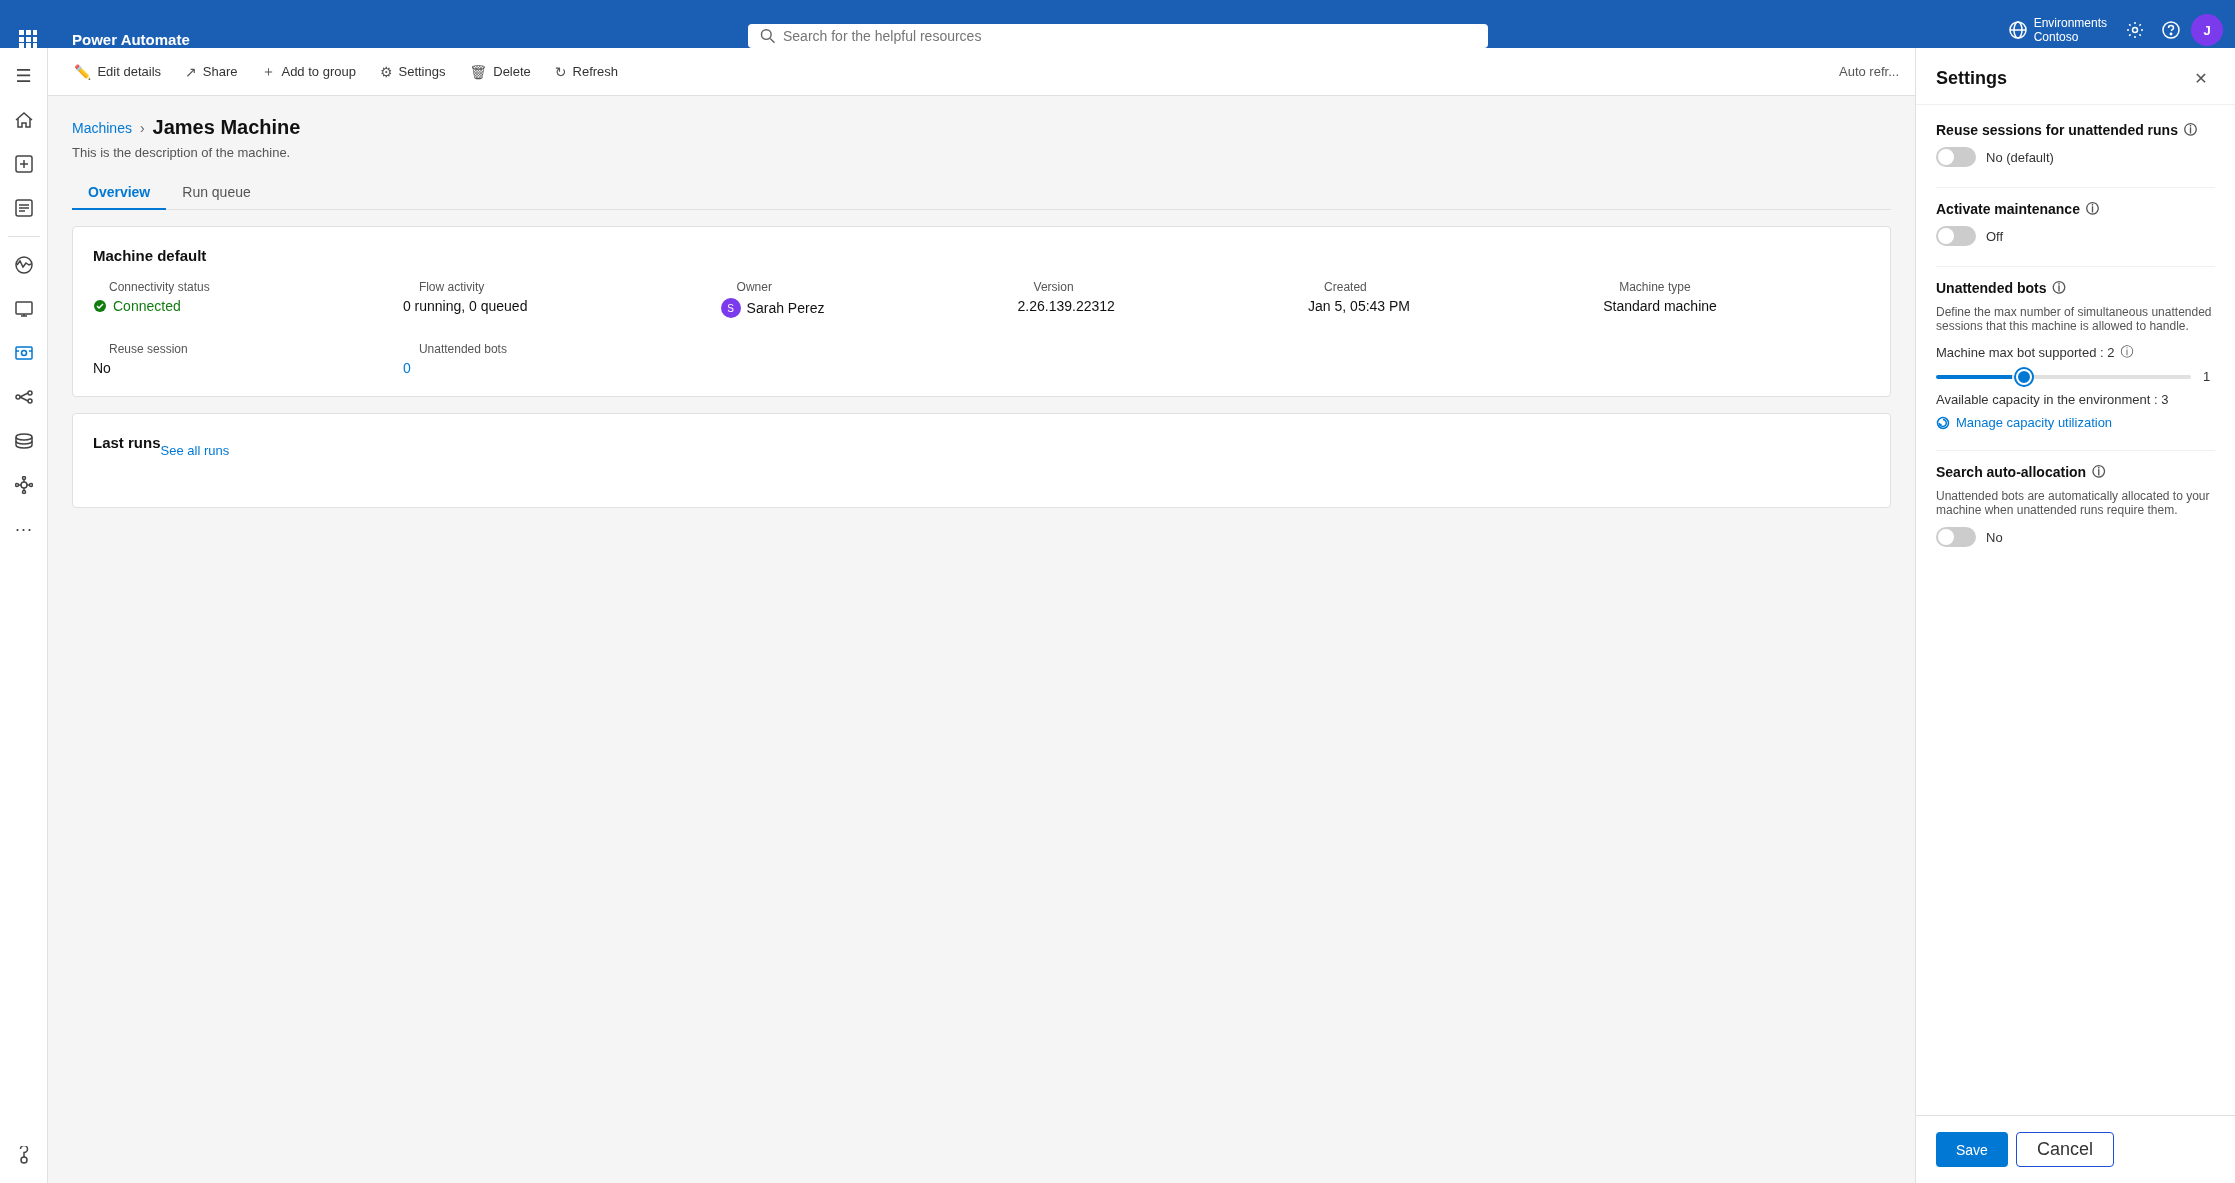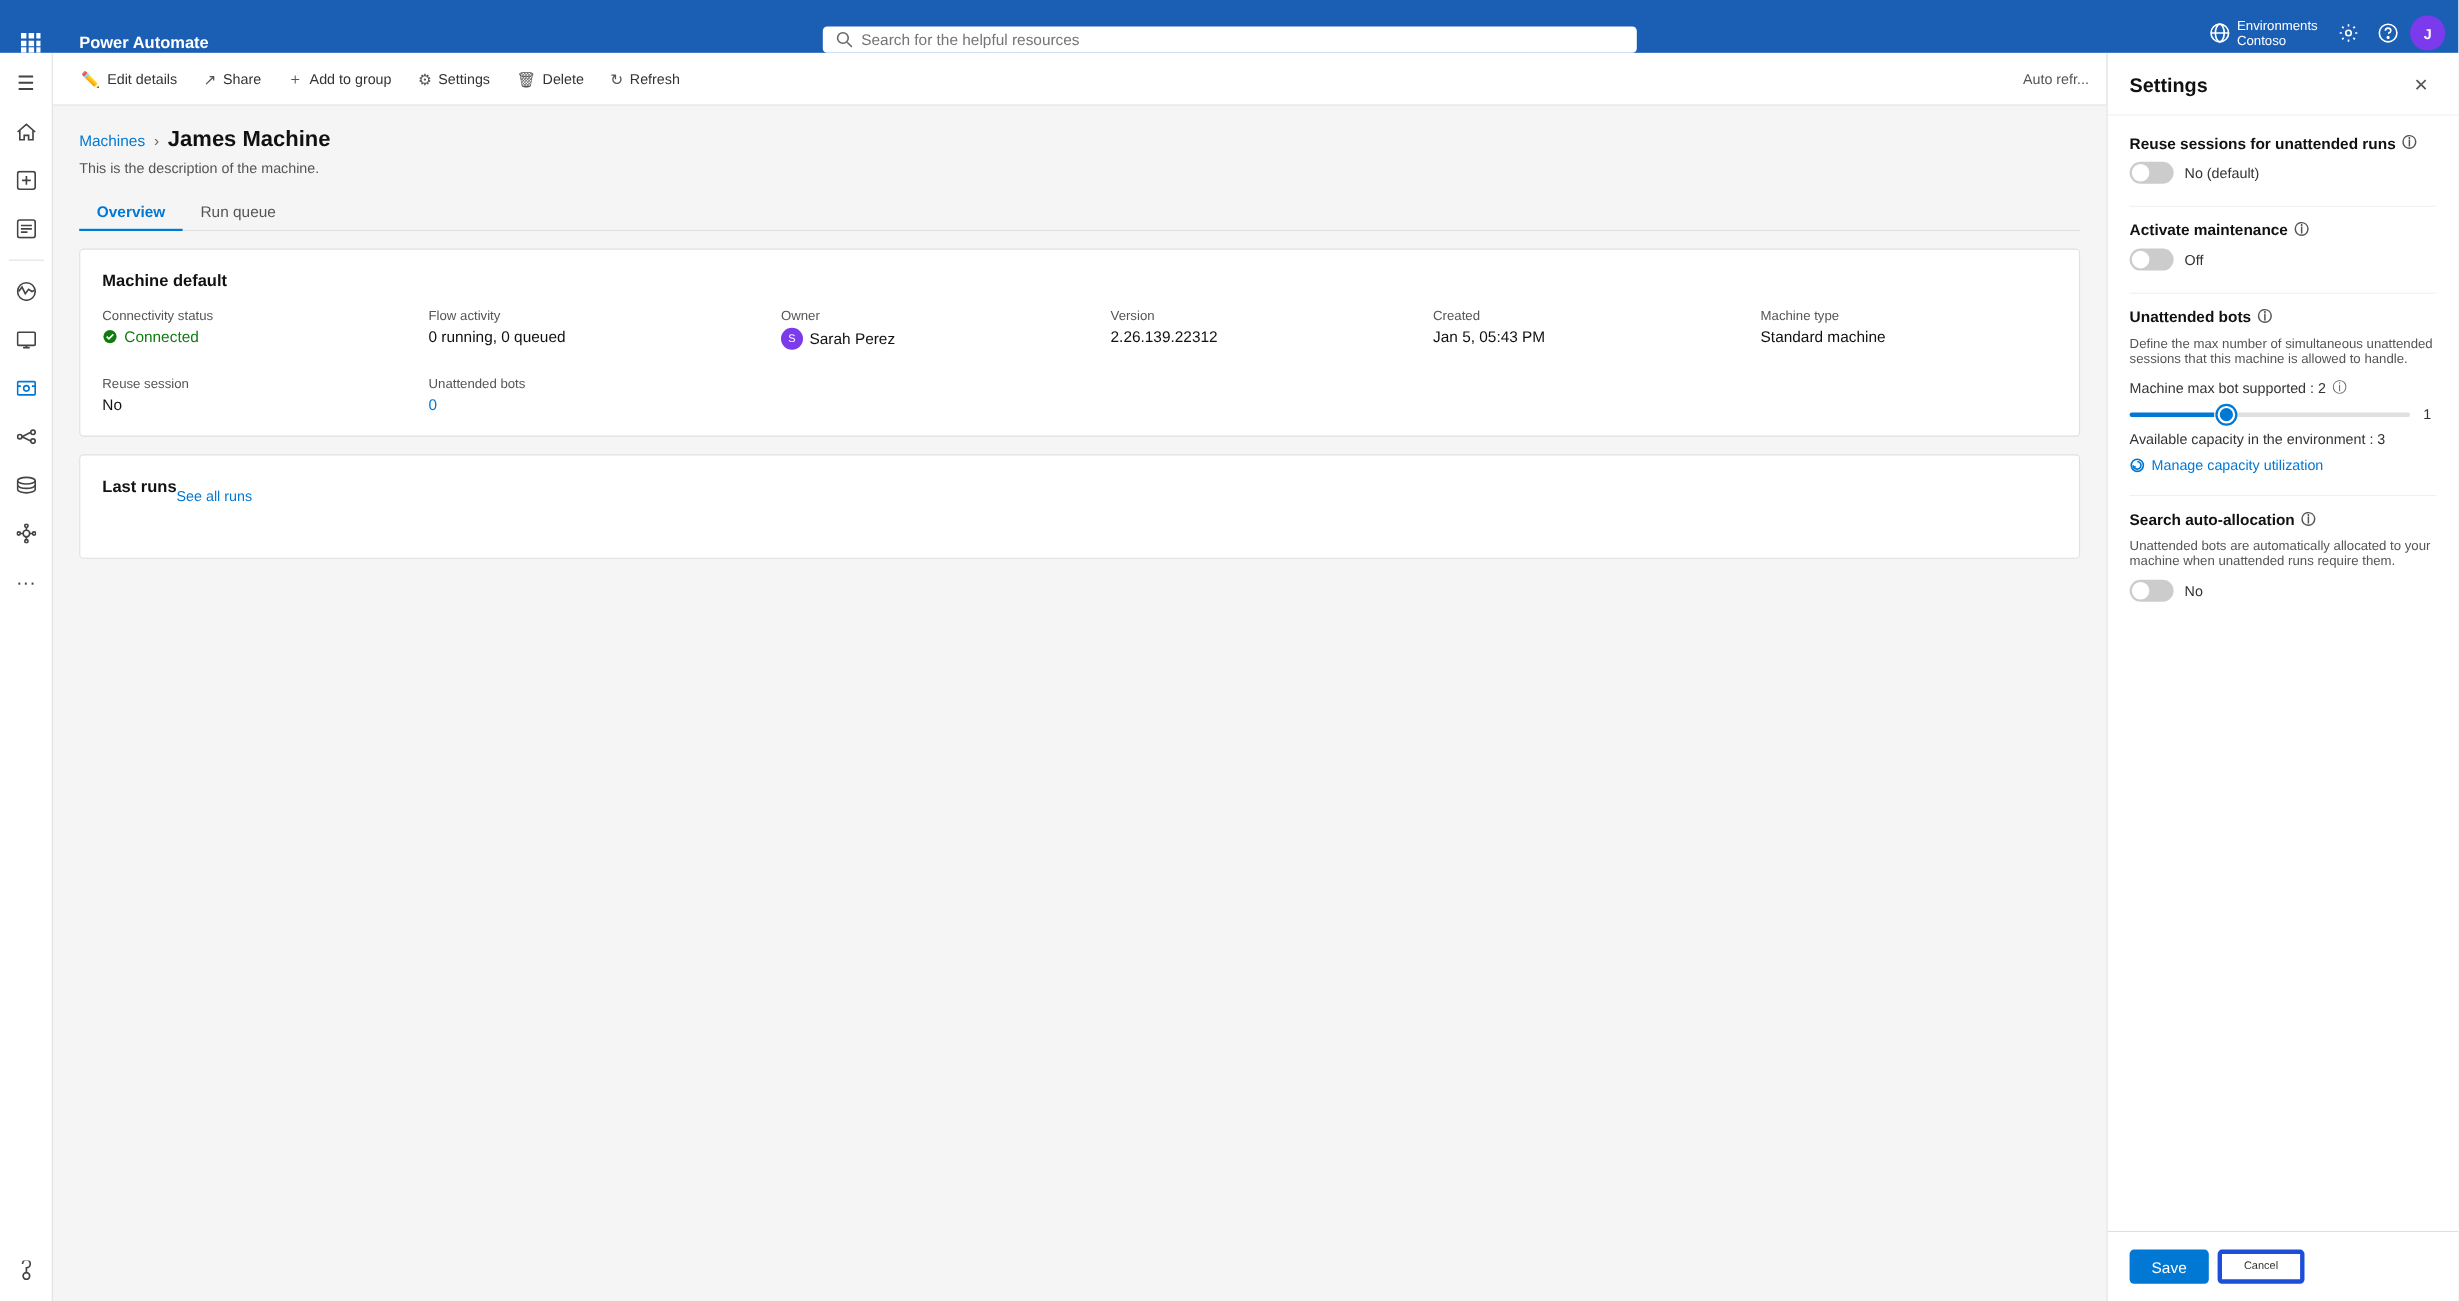--- a/index.html
+++ b/index.html
@@ -182,21 +182,21 @@
     }
     .card-title { font-size: 15px; font-weight: 600; color: #111; margin-bottom: 16px; }
 
     
     .details-grid {
       display: grid;
       grid-template-columns: repeat(6, auto);
       gap: 24px 40px;
       align-items: start;
     }
-    .detail-label { font-size: 12px; color: #555; margin-bottom: 4px; }
+    .detail-label { font-size: 12px; color: #555; margin-bottom: 4px; margin-left: 16px; }
     .detail-value { font-size: 14px; color: #111; }
     .detail-value.connected { display: flex; align-items: center; gap: 6px; color: #107c10; }
     .detail-value.link { color: #0078d4; cursor: pointer; }
 
     
     .last-runs-header {
       display: flex;
       align-items: center;
       margin-bottom: 20px;
     }
@@ -309,22 +309,22 @@
     }
     .btn-primary {
       padding: 6px 20px;
       background: #0078d4; color: white;
       border: none; border-radius: 4px;
       font-size: 14px; cursor: pointer;
     }
     .btn-secondary {
       padding: 6px 20px;
       background: white; color: #333;
-      border: 4px solid #1d4ed8; border-radius: 4px;
-      font-size: 10px; cursor: pointer;
+      border: 1px solid #1d4ed8; border-radius: 4px;
+      font-size: 18px; cursor: pointer;
     }
 
     .main-and-panel {
       display: flex;
       flex: 1;
       height: 100%;
       overflow: hidden;
     }
 
     .scroll-main {

